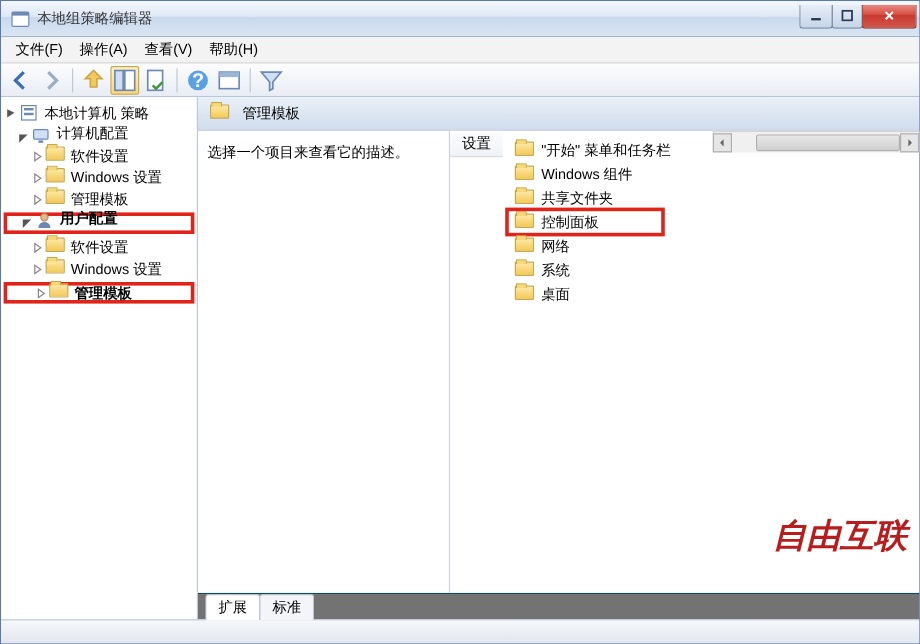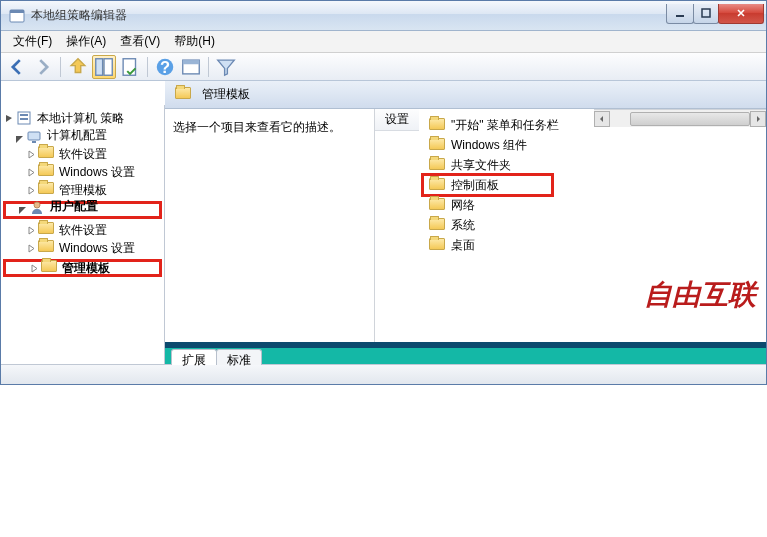--- a/index.html
+++ b/index.html
@@ -1,18 +1,18 @@
 <!DOCTYPE html>
 <html><head>
 <meta charset="utf-8">
 <style>
 * { box-sizing: border-box; margin: 0; padding: 0; font-family: "Microsoft YaHei", "SimSun", sans-serif; font-size: 12px; }
 body { background: #fff; width: 767px; height: 537px; overflow: hidden; }
 
-.window { width: 767px; height: 385px; border: 1px solid #5a7ba8; background: #fff; display: flex; flex-direction: column; }
+.window { width: 767px; height: 537px; border: 1px solid #5a7ba8; background: #fff; display: flex; flex-direction: column; }
 
 
 .titlebar { height: 30px; background: linear-gradient(to bottom, #f5f8fc 0%, #dde7f4 45%, #c9d9ed 46%, #d9e5f2 100%); display: flex; align-items: center; padding: 0 2px 0 8px; border-bottom: 1px solid #a0b4cd; }
 .titlebar .app-icon { width: 16px; height: 16px; margin-right: 6px; }
 .titlebar .title { flex: 1; color: #333; }
 .win-controls { display: flex; height: 20px; margin-top: -4px; }
 .win-btn { width: 28px; height: 20px; border: 1px solid #7a8ba3; border-top: none; background: linear-gradient(to bottom, #e8eef7, #c6d5e8); display: flex; align-items: center; justify-content: center; border-radius: 0 0 3px 3px; margin-left: -1px; }
 .win-btn.max { width: 26px; }
 .win-btn.close { width: 46px; background: linear-gradient(to bottom, #e88b85, #d64b3f 45%, #c83a2e 46%, #d2564a); border-color: #a03a32; }
 .win-btn svg { width: 10px; height: 10px; }
@@ -23,21 +23,21 @@
 
 
 .toolbar { height: 28px; background: linear-gradient(to bottom, #fdfdfe, #e8edf4); border-bottom: 1px solid #b8c6d8; display: flex; align-items: center; padding: 0 4px; gap: 2px; }
 .tool-btn { width: 24px; height: 24px; display: flex; align-items: center; justify-content: center; border: 1px solid transparent; border-radius: 2px; }
 .tool-btn.active { background: linear-gradient(to bottom,#fff0c8,#ffd86f); border-color:#c9a84a; }
 .tool-sep { width: 1px; height: 20px; background: #c0c8d4; margin: 0 3px; }
 
 
 .body { flex: 1; display: flex; min-height: 0; }
 
-.tree-pane { width: 164px; border-right: 1px solid #c0c8d4; background: #fff; overflow: auto; padding: 4px 2px; margin-top: 24px; }
+.tree-pane { width: 164px; border-right: 1px solid #c0c8d4; background: #fff; overflow: auto; padding: 4px 2px; }
 .tree-row { display: flex; align-items: center; height: 18px; white-space: nowrap; position: relative; }
 .tw { width: 12px; height: 12px; display: flex; align-items: center; justify-content: center; margin-right: 1px; flex-shrink:0; }
 .tw svg { width: 9px; height: 9px; }
 .node-icon { width: 16px; height: 16px; margin-right: 3px; flex-shrink:0; }
 .tree-label { padding: 1px 2px; }
 .tree-row.boxed { border: 3px solid #e2231a; font-weight: bold; }
 .ind1 { padding-left: 0; }
 .ind2 { padding-left: 10px; align-items: flex-end; }
 .ind3 { padding-left: 22px; }
 
@@ -48,21 +48,21 @@
 .list-col { flex: 1; display: flex; flex-direction: row; min-width: 0; }
 .list-header { height: 22px; border-bottom: 1px solid #d8dce2; display: flex; align-items: center; padding: 0 10px; background: linear-gradient(to bottom,#fdfdfe,#eff2f6); }
 .list-body { flex: 1; overflow: auto; padding: 6px 0; }
 .list-row { display: flex; align-items: center; height: 20px; padding: 0 10px; gap: 6px; position: relative; }
 .list-row.boxed::after { content:""; position:absolute; left:2px; right:40px; top:-2px; bottom:-2px; border:3px solid #e2231a; pointer-events:none; }
 
 .scrollbar-h { height: 18px; border-top: 1px solid #d0d4da; background: #f0f0f0; display:flex; align-items:center; }
 .scroll-thumb { width: 120px; height: 14px; margin-left: 20px; background: linear-gradient(to bottom,#e8e8e8,#cfcfcf); border:1px solid #b0b0b0; border-radius: 2px; }
 .scroll-btn { width:16px; height:16px; border:1px solid #b0b0b0; background:#e6e6e6; display:flex; align-items:center; justify-content:center; }
 
-.tabs { height: 22px; display: flex; padding-left: 6px; background: #14b8a6; border-top:6px solid #0c4a6e; }
+.tabs { height: 22px; display: flex; align-items: flex-end; padding-left: 6px; background: #737373; border-top:1px solid #0c4a6e; }
 .tab { padding: 2px 10px; border: 1px solid #b8c0cc; border-bottom: none; background: #f3f5f8; border-radius: 3px 3px 0 0; margin-right: -1px; position: relative; top: 1px; }
 .tab.active { background: #fff; }
 
 .statusbar { height: 20px; background: linear-gradient(to bottom,#f5f7fa,#e2e7ee); border-top: 1px solid #c0c8d4; }
 
 
 .folder { display:inline-block; width:16px; height:12px; background: linear-gradient(to bottom,#fde9a8,#f4c957); border:1px solid #c9a84a; border-radius: 1px; position: relative; }
 .folder::before { content:""; position:absolute; top:-3px; left:0; width:7px; height:3px; background:#f4d87a; border:1px solid #c9a84a; border-bottom:none; border-radius:1px 1px 0 0; }
 
 .watermark { position:absolute; right:10px; bottom:28px; font-size:28px; color:#b91c1c; font-style:italic; font-weight:bold; pointer-events:none; }

